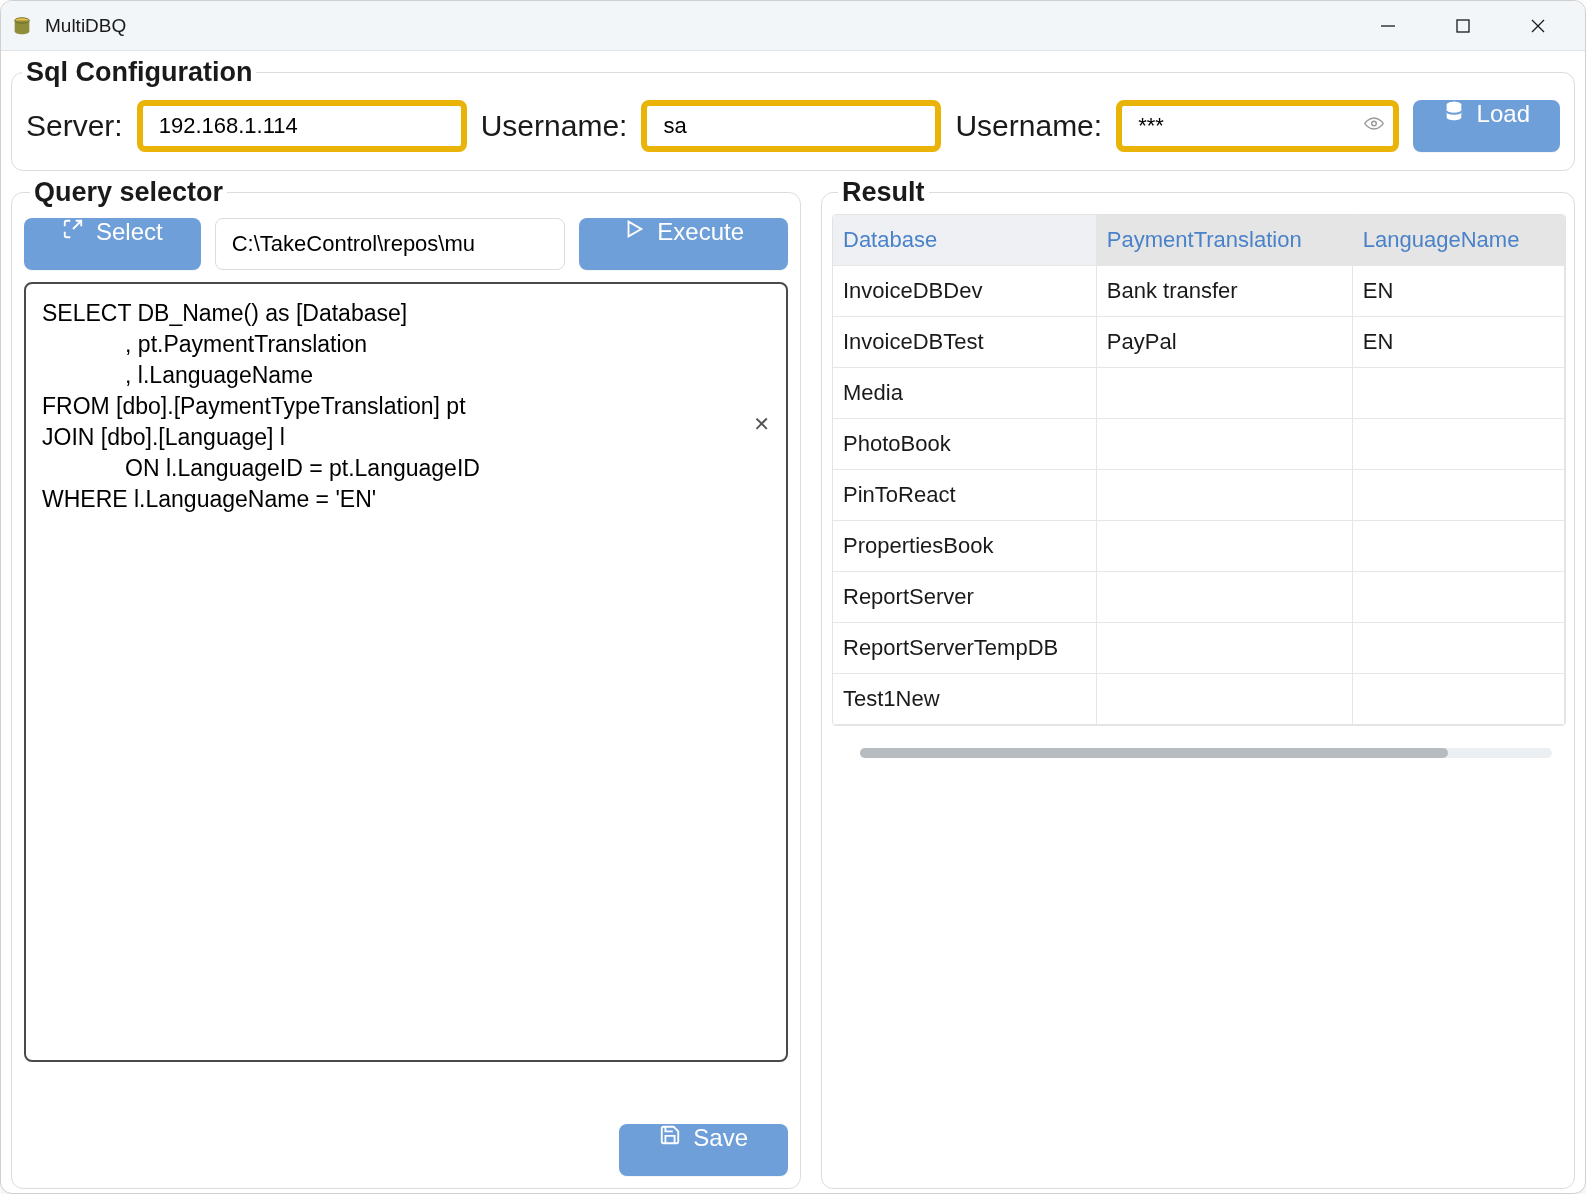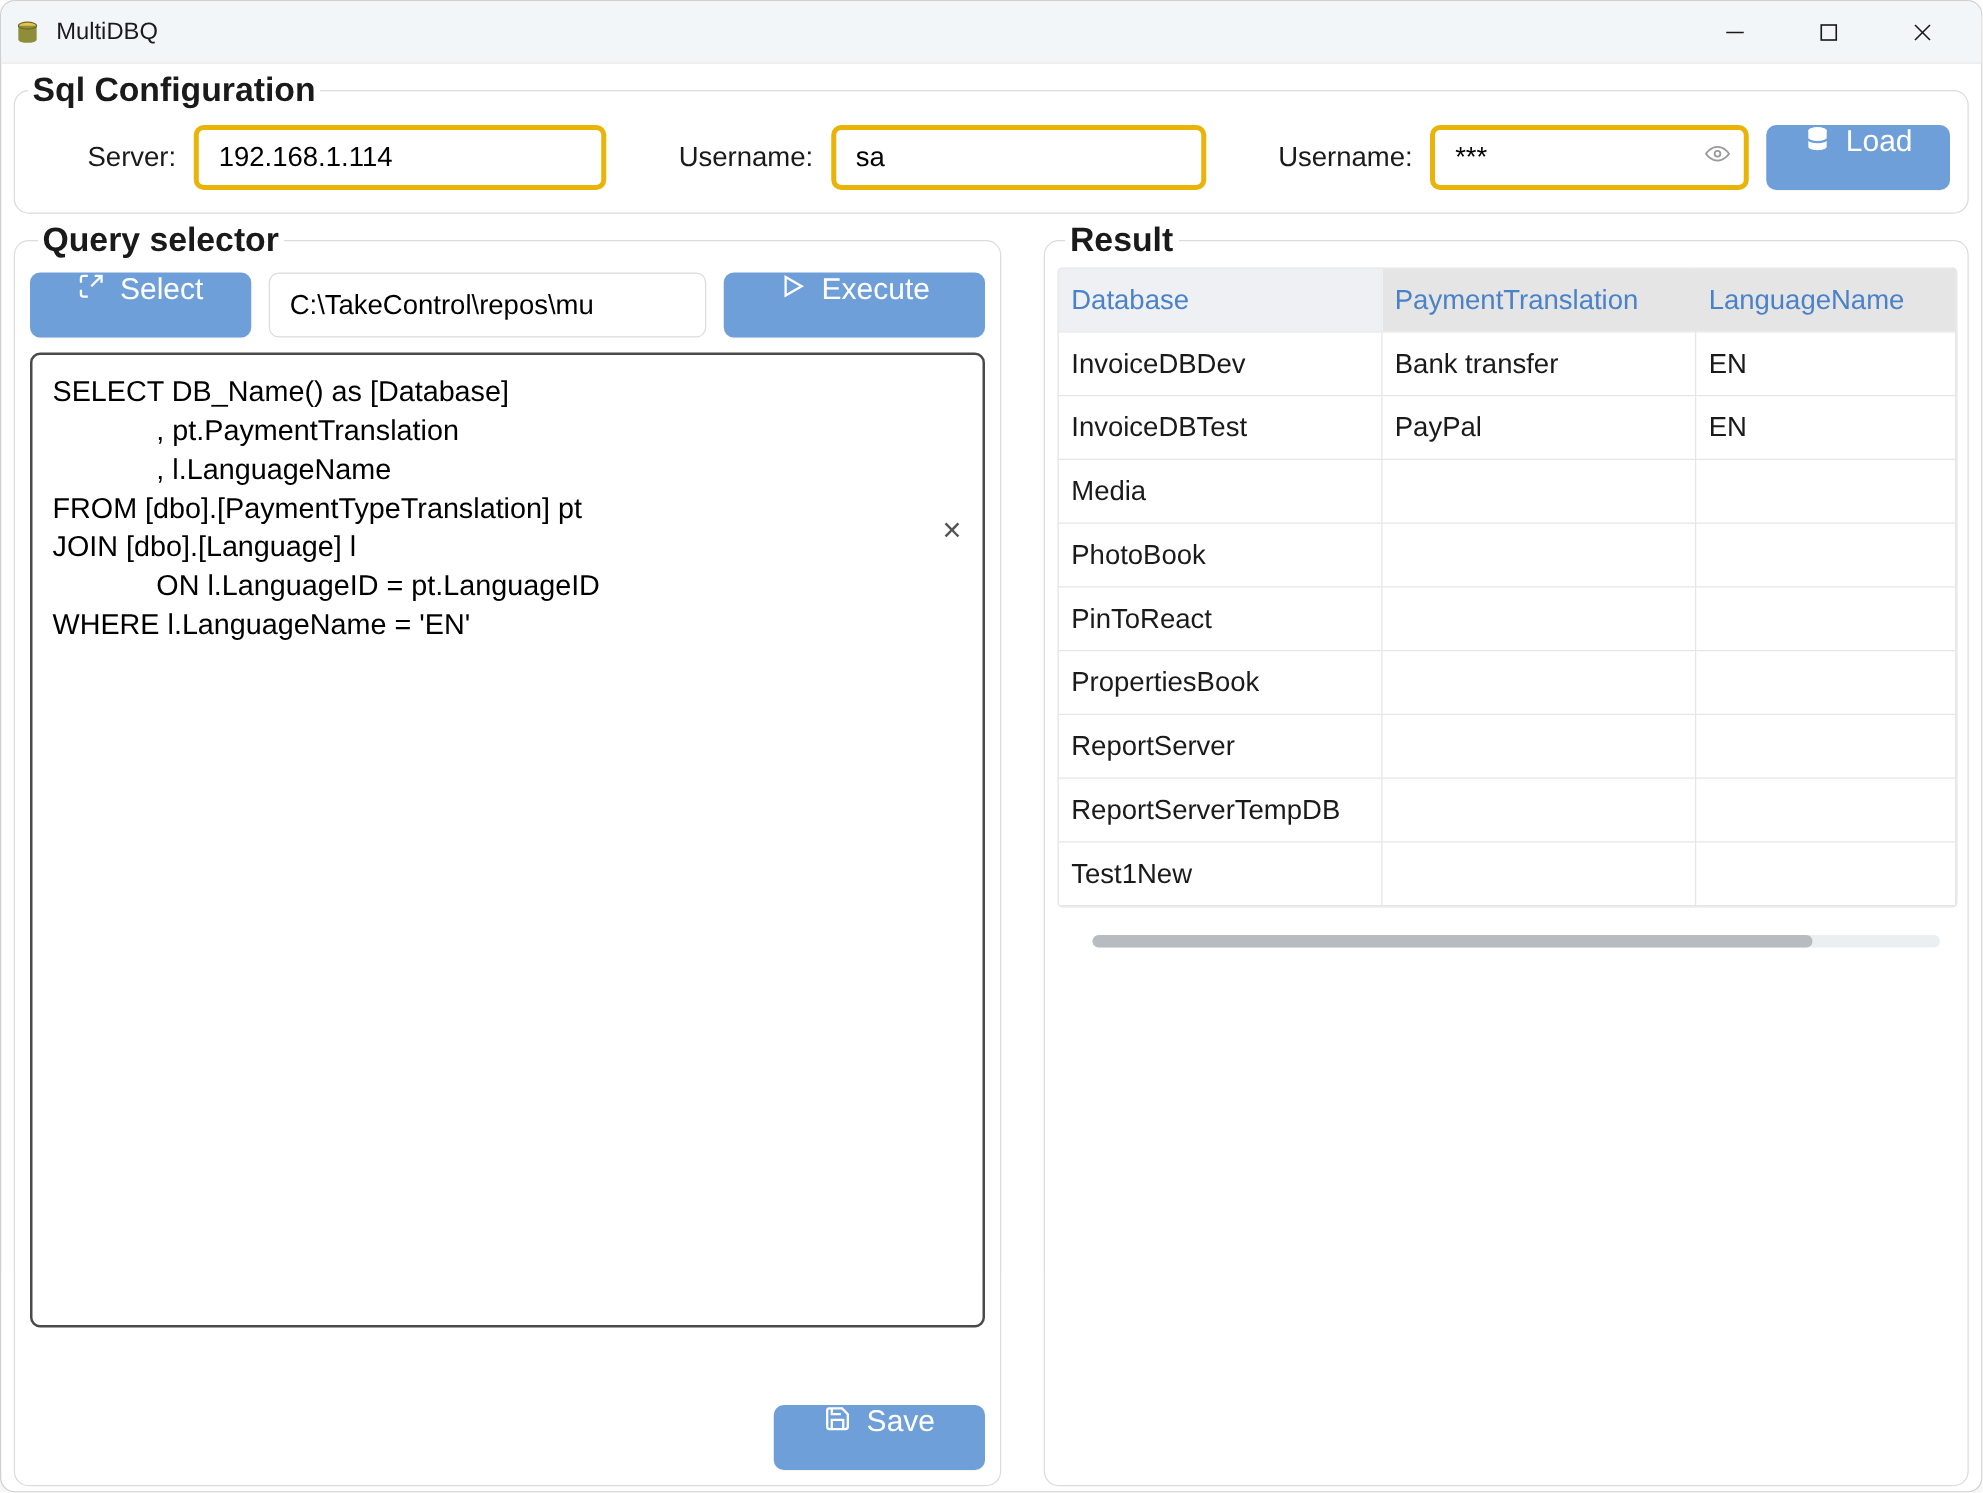--- a/index.html
+++ b/index.html
@@ -59,25 +59,25 @@
   position: relative;
 }
 fieldset.outer-group > legend {
   font-weight: 700;
   font-size: 27px;
   padding: 0 4px;
   margin-left: -4px;
 }
 
 .row { display:flex; align-items:center; gap:14px; }
-.label { font-size: 22px; margin-left: 44px; }
+.label { font-size: 30px; }
 
 .text-input {
   height: 52px;
-  border: 4px solid #eab308;
+  border: 6px solid #eab308;
   border-radius: 8px;
   padding: 0 16px;
   font-size: 22px;
   outline: none;
 }
 
 .password-wrap { position: relative; }
 .eye-icon {
   position:absolute; right:14px; top:50%; transform:translateY(-50%);
   color:#888;
@@ -94,21 +94,21 @@
   display:inline-flex; gap:12px;
   cursor: pointer;
   box-shadow: 0 1px 0 rgba(0,0,0,.04);
 }
 .btn svg { width: 22px; height: 22px; stroke:#fff; stroke-width:2; fill:none; }
 .btn.db svg { fill:#fff; stroke:none; }
 
 .body-row {
   flex:1;
   display:flex;
-  gap: 34px;
+  gap: 20px;
   margin-top: 6px;
 }
 fieldset.panel {
   border: 1px solid #dcdcdc;
   border-radius: 12px;
   display:flex;
   flex-direction:column;
 }
 fieldset.panel > legend {
   font-weight: 700;

